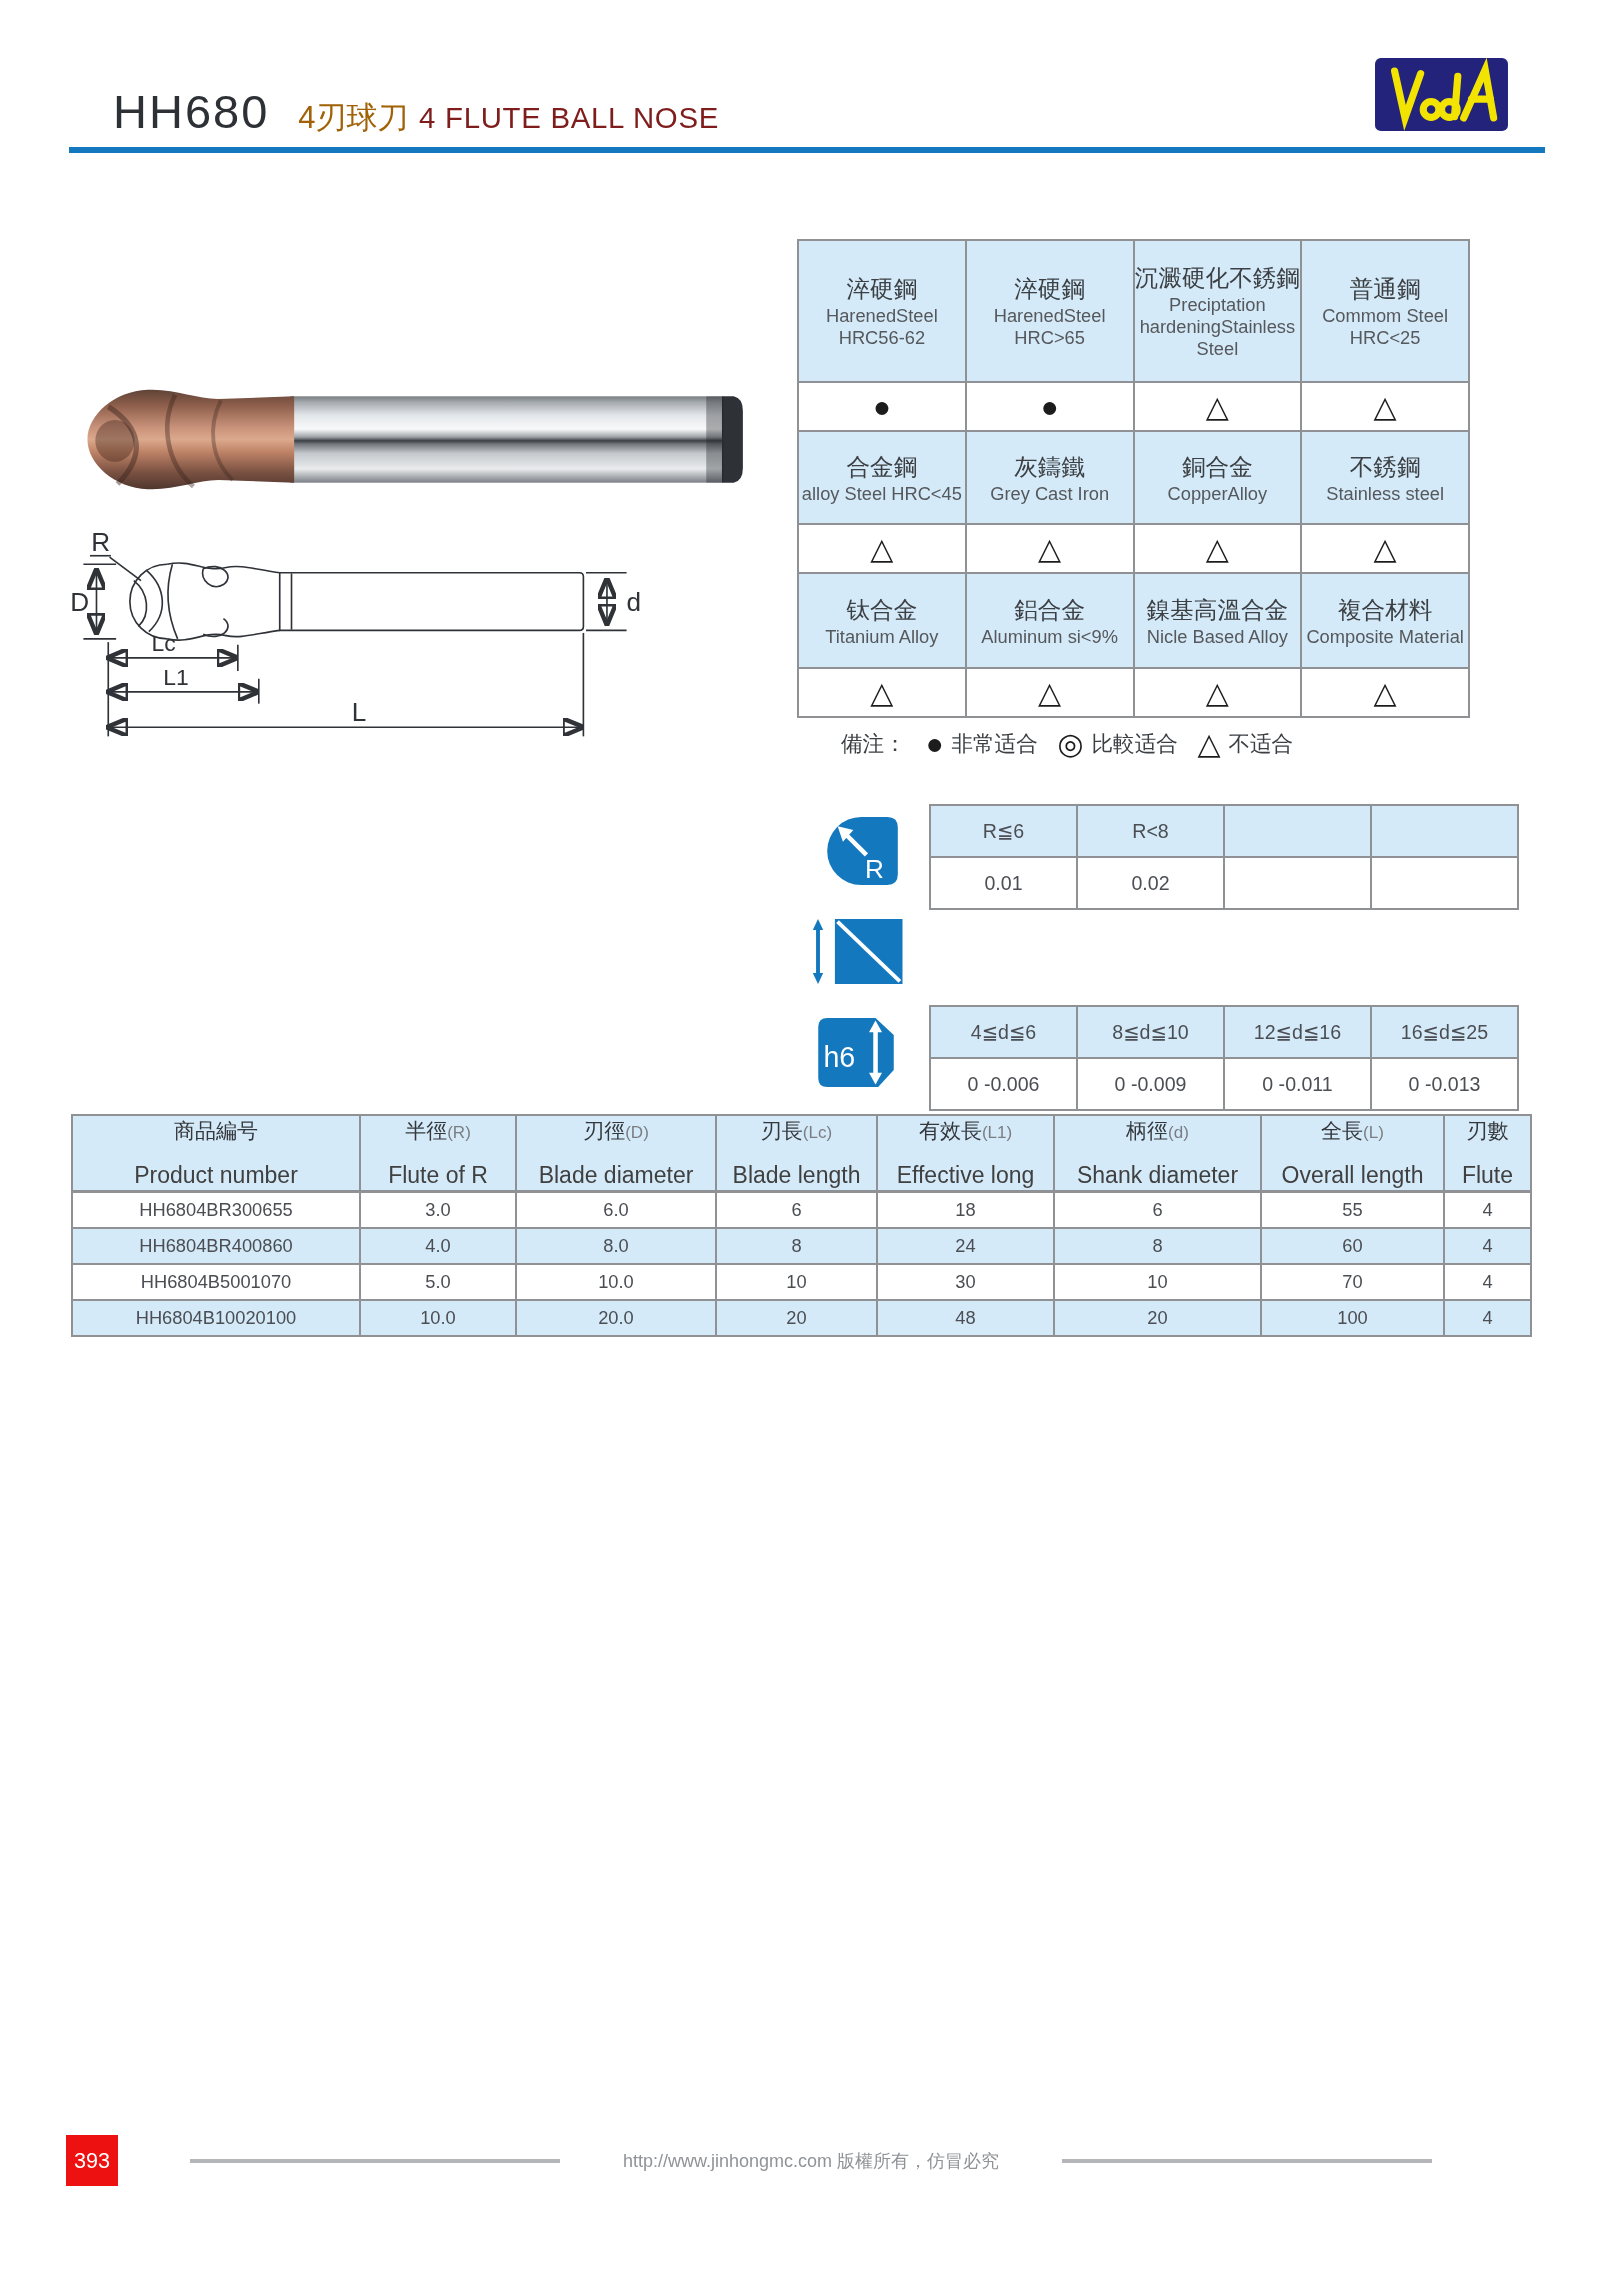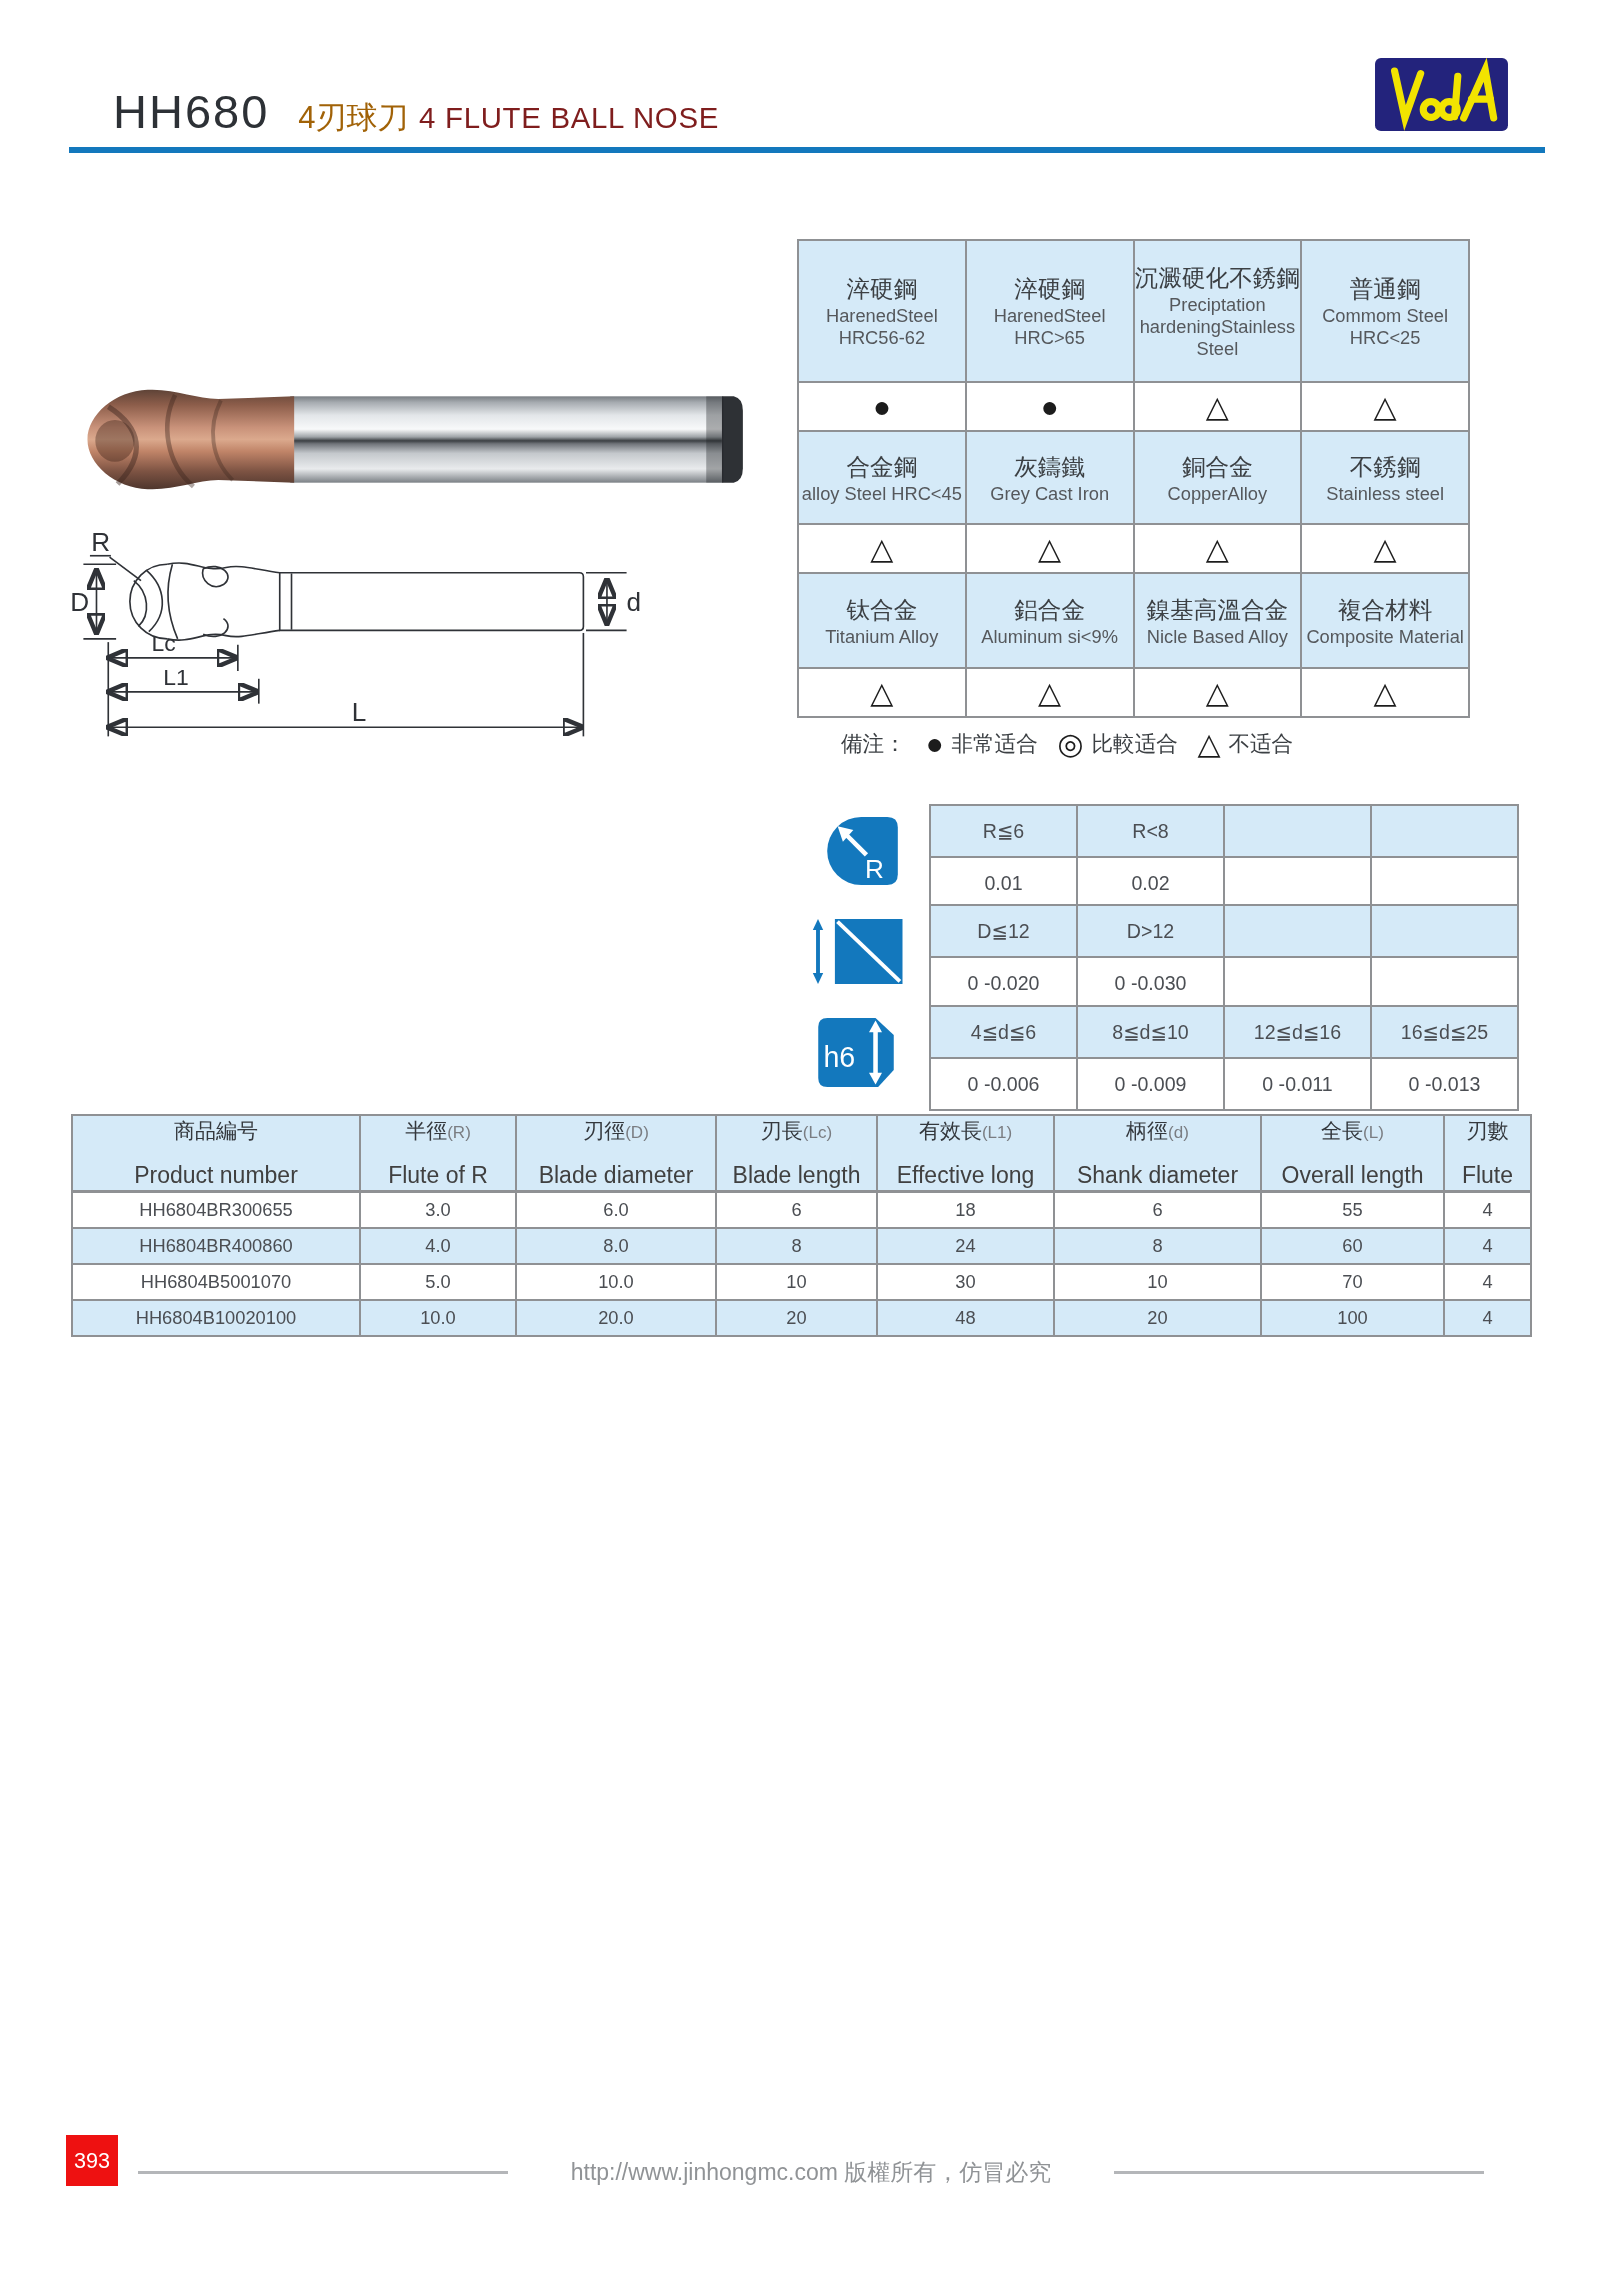--- a/index.html
+++ b/index.html
@@ -58,21 +58,21 @@
   .ph-paren{font-size:17px;color:#7a7d82}
   .ph-en{font-size:23px;color:#404040;margin-top:17px}
   .prod tr.prow td{height:32px;font-size:18.3px;color:#4b4e53}
   .prod tr.alt td{background:#d5eaf8}
 
   
   .pageno{left:66px;top:2135px;width:52px;height:51px;background:#ee1111;color:#fff;
           display:flex;align-items:center;justify-content:center;font-size:21.6px}
   .footbar{left:0;top:2141px;width:1622px;display:flex;align-items:center;justify-content:center}
   .fline{width:370px;height:3.3px;background:#b4b6b9}
-  .ftext{font-size:23px;color:#909396;margin:16px 63px;white-space:nowrap}
+  .ftext{font-size:18px;color:#909396;margin:8px 63px;white-space:nowrap}
 </style>
 </head>
 <body>
 
 <div class="page">
 
   <div class="abs hdr">
     <span class="model">HH680</span>
     <span class="sub-zh">4刃球刀</span>
     <span class="sub-en">4 FLUTE BALL NOSE</span>
@@ -316,36 +316,20 @@
       <td></td>
     </tr>
     <tr>
       <td>0.01</td>
       <td>0.02</td>
       <td></td>
       <td></td>
     </tr>
   </tbody>
     </table>
-  <table class="tol" style="top:904px">
-    <tbody>
-        <tr class="blue">
-      <td>D≦12</td>
-      <td>D&gt;12</td>
-      <td></td>
-      <td></td>
-    </tr>
-    <tr>
-      <td>0 -0.020</td>
-      <td>0 -0.030</td>
-      <td></td>
-      <td></td>
-    </tr>
-  </tbody>
-    </table>
   <table class="tol" style="top:1005px">
     <tbody>
         <tr class="blue">
       <td>4≦d≦6</td>
       <td>8≦d≦10</td>
       <td>12≦d≦16</td>
       <td>16≦d≦25</td>
     </tr>
     <tr>
       <td>0 -0.006</td>

